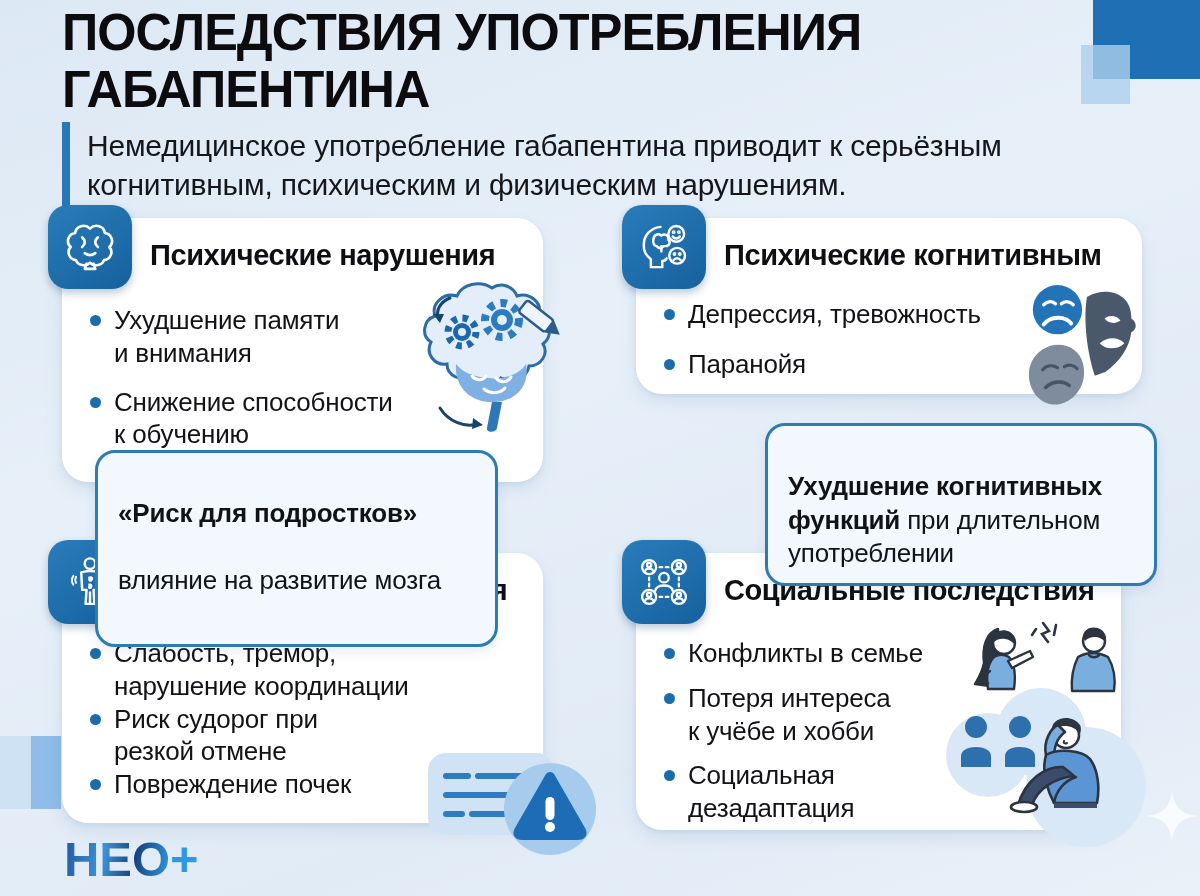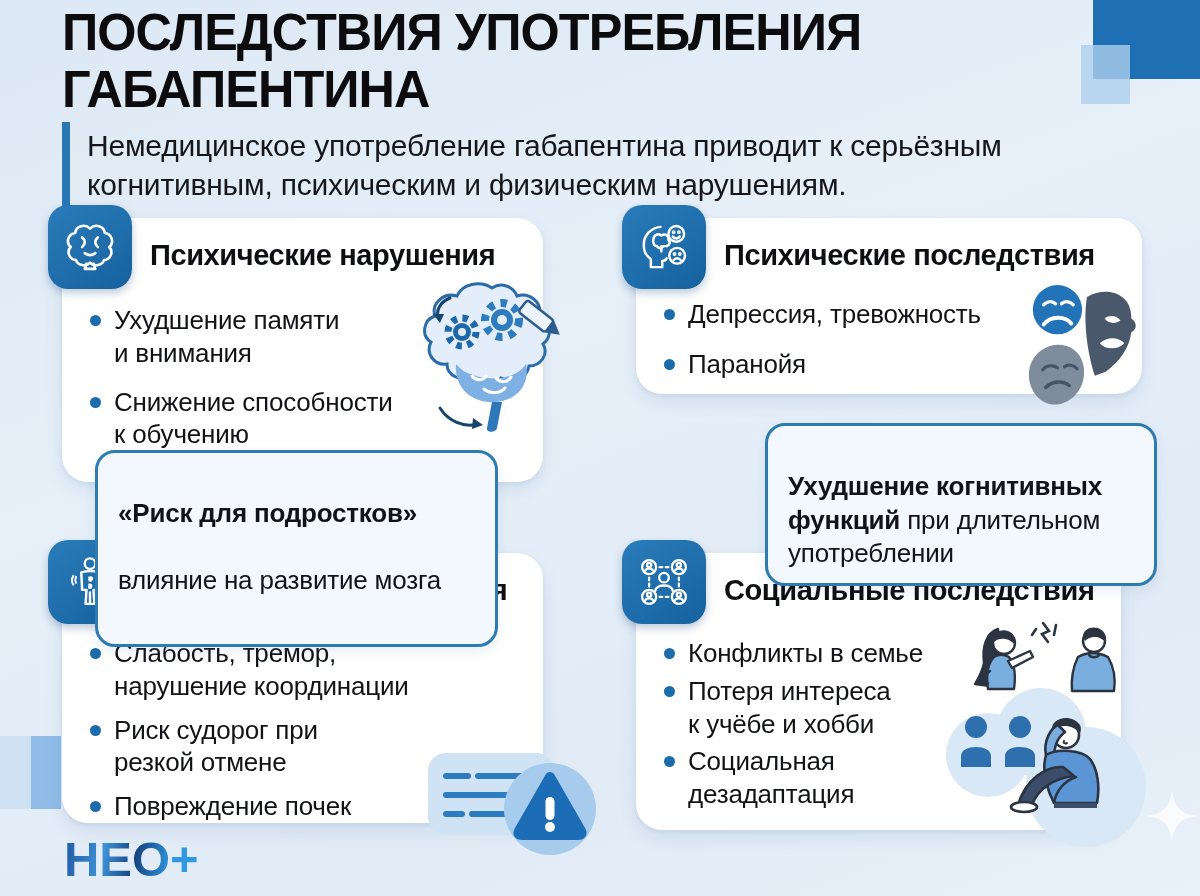--- a/index.html
+++ b/index.html
@@ -56,22 +56,22 @@
   .card-title{
     position:absolute; left:88px; top:21px;
     font-size:29px; font-weight:800; color:#0e0f12; letter-spacing:-0.4px;
     white-space:nowrap;
   }
   .bullets{
     position:absolute; left:28px; display:flex; flex-direction:column; list-style:none;
   }
   .card-cognitive .bullets{ top:86px;  gap:16px; width:320px; }
   .card-mental    .bullets{ top:80px;  gap:17px; width:360px; }
-  .card-physical  .bullets{ top:84px;  gap:11px; width:360px; }
-  .card-social    .bullets{ top:84px;  gap:5px; width:280px; }
+  .card-physical  .bullets{ top:84px;  width:360px; }
+  .card-social    .bullets{ top:84px;  gap:12px; width:280px; }
   .bullet{ display:flex; align-items:flex-start; }
   .dot{
     flex:0 0 11px; width:11px; height:11px; border-radius:50%;
     background:#1a6cab; margin:11px 13px 0 0;
   }
   .btext{
     font-size:26px; line-height:1.26; color:#121317; font-weight:500;
     white-space:pre-line; letter-spacing:-0.2px;
   }
 
@@ -183,21 +183,21 @@
         <circle cx="46" cy="17" r="9"></circle>
         <circle cx="43" cy="15" r="0.8" fill="#fff"></circle>
           <circle cx="49" cy="15" r="0.8" fill="#fff"></circle>
         <path d="M42 20 C44 23 48 23 50 20"></path>
         <circle cx="47" cy="42" r="9"></circle>
         <circle cx="44" cy="40" r="0.8" fill="#fff"></circle>
           <circle cx="50" cy="40" r="0.8" fill="#fff"></circle>
         <path d="M43 47 C45 44 49 44 51 47"></path>
       </svg>
     </div>
-    <h2 class="card-title">Психические последствия</h2>
+    <h2 class="card-title">Психические когнитивным</h2>
     <ul class="bullets">
       <li class="bullet">
         <span class="dot"></span>
         <span class="btext">Депрессия, тревожность</span>
       </li>
       <li class="bullet">
         <span class="dot"></span>
         <span class="btext">Паранойя</span>
       </li>
     </ul>

